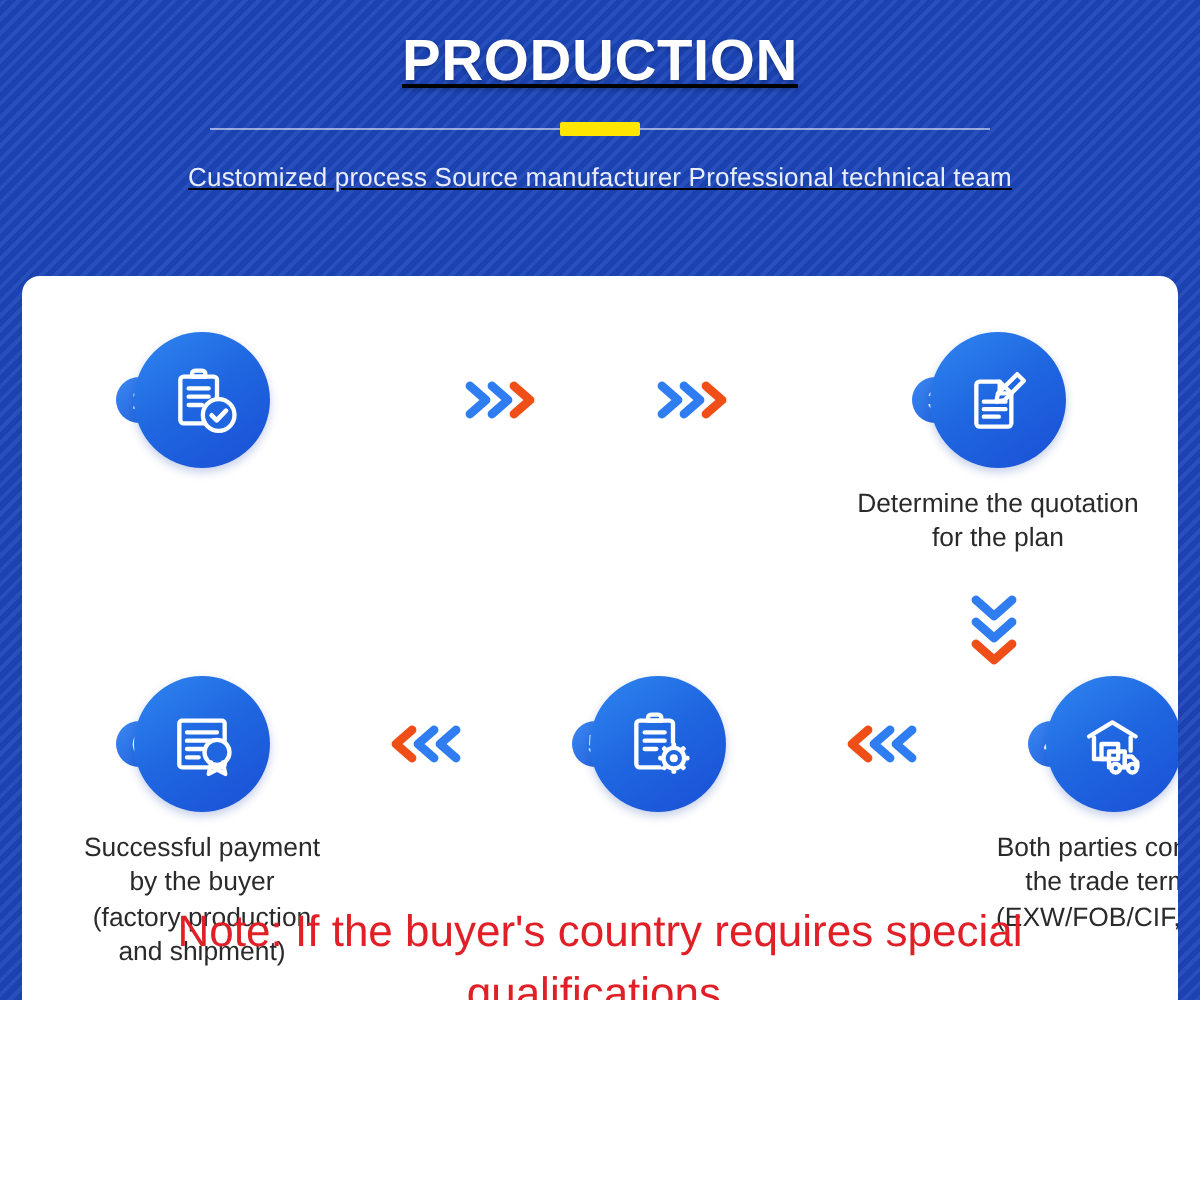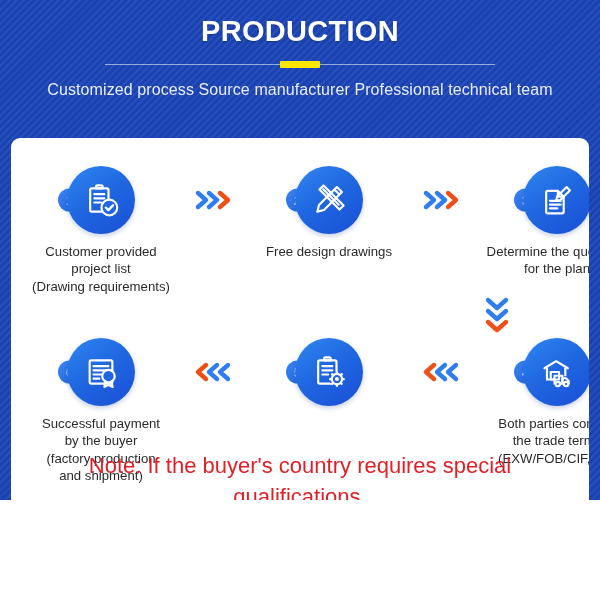--- a/index.html
+++ b/index.html
@@ -20,20 +20,21 @@
     box-sizing: border-box;
     background-color: #1b45b8;
     background-image: repeating-linear-gradient(
       -45deg,
       rgba(255,255,255,0.055) 0px,
       rgba(255,255,255,0.055) 2px,
       rgba(0,0,0,0.045) 2px,
       rgba(0,0,0,0.045) 5px
     );
     overflow: hidden;
+    text-decoration: underline;
   }
 
   
   .header {
     padding-top: 14px;
     text-align: center;
   }
   .title {
     color: #ffffff;
     font-size: 29px;
@@ -66,21 +67,21 @@
     left: 50%;
     transform: translateX(-50%);
     width: 40px;
     height: 7px;
     background: #ffe600;
     border-radius: 1px;
   }
 
   .subtitle {
     color: #e9edfb;
-    font-size: 16px;
+    font-size: 13px;
     font-weight: normal;
     margin-top: 11px;
     letter-spacing: 0.1px;
   }
 
   
   .card {
     position: absolute;
     left: 11px;
     top: 138px;
@@ -218,51 +219,32 @@
               <g fill="none" stroke="#ffffff" stroke-width="2.6" stroke-linecap="round" stroke-linejoin="round">
                 <path d="M13 10h18a2 2 0 0 1 2 2v24a2 2 0 0 1-2 2H13a2 2 0 0 1-2-2V12a2 2 0 0 1 2-2z"></path>
                 <path d="M18 10V8.2a1.8 1.8 0 0 1 1.8-1.8h4.4A1.8 1.8 0 0 1 26 8.2V10z"></path>
                 <path d="M16 17h12M16 22h12M16 27h8"></path>
               </g>
               <circle cx="34" cy="33" r="9.5" fill="#1f66e0" stroke="#ffffff" stroke-width="2.6"></circle>
               <path d="M29.8 33.2l3 3 5.6-5.8" fill="none" stroke="#ffffff" stroke-width="2.8" stroke-linecap="round" stroke-linejoin="round"></path>
             </svg>
           </div>
         </div>
-        <div class="step-label">Customer provided
-project list
-(Drawing requirements)</div>
       </div>
 
       <div class="arrow">
         <svg width="42" height="22" viewBox="0 0 42 22">
           <g fill="none" stroke-width="4.4" stroke-linecap="round" stroke-linejoin="round">
             <polyline points="4,4 12,11 4,18" stroke="#2f7df0"></polyline>
             <polyline points="15,4 23,11 15,18" stroke="#2f7df0"></polyline>
             <polyline points="26,4 34,11 26,18" stroke="#f04e17"></polyline>
           </g>
         </svg>
       </div>
 
-      <div class="step">
-        <div class="badge-wrap">
-          <div class="num-tab">2</div>
-          <div class="badge">
-            <svg viewBox="0 0 48 48">
-              <g fill="none" stroke="#ffffff" stroke-width="2.6" stroke-linecap="round" stroke-linejoin="round">
-                <path d="M33.5 8.5l6 6L18 36l-8 2 2-8z"></path>
-                <path d="M30.5 11.5l6 6"></path>
-                <path d="M12.5 11.5l5-5 24 24-5 5z"></path>
-                <path d="M17 11l2.6 2.6M21 15l2.6 2.6M25 19l2.6 2.6M29 23l2.6 2.6M33 27l2.6 2.6"></path>
-              </g>
-            </svg>
-          </div>
-        </div>
-        <div class="step-label">Free design drawings</div>
-      </div>
 
       <div class="arrow">
         <svg width="42" height="22" viewBox="0 0 42 22">
           <g fill="none" stroke-width="4.4" stroke-linecap="round" stroke-linejoin="round">
             <polyline points="4,4 12,11 4,18" stroke="#2f7df0"></polyline>
             <polyline points="15,4 23,11 15,18" stroke="#2f7df0"></polyline>
             <polyline points="26,4 34,11 26,18" stroke="#f04e17"></polyline>
           </g>
         </svg>
       </div>

